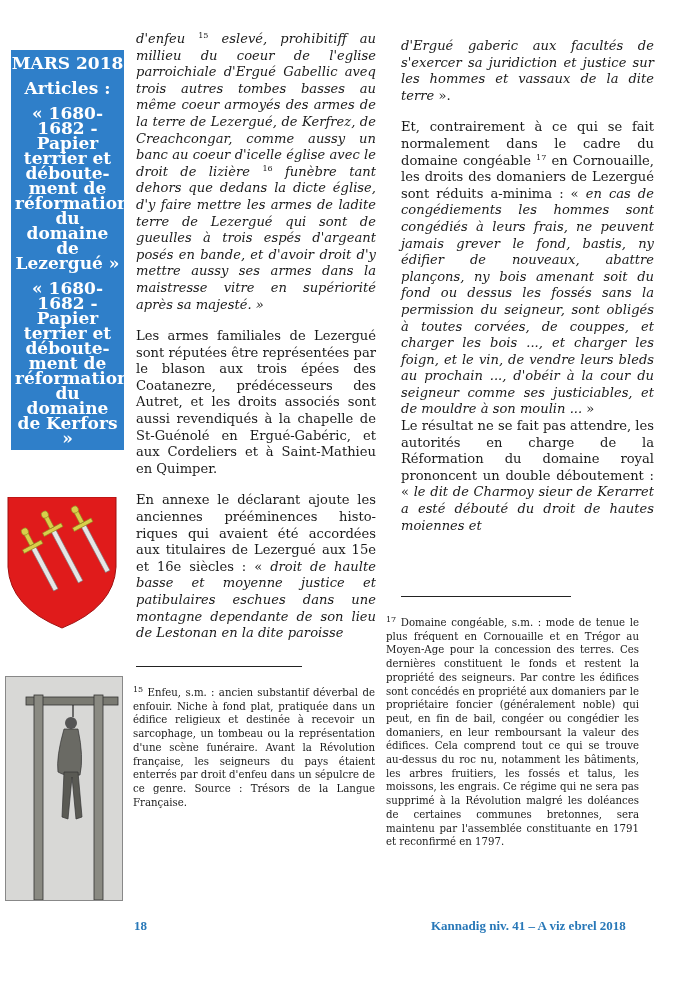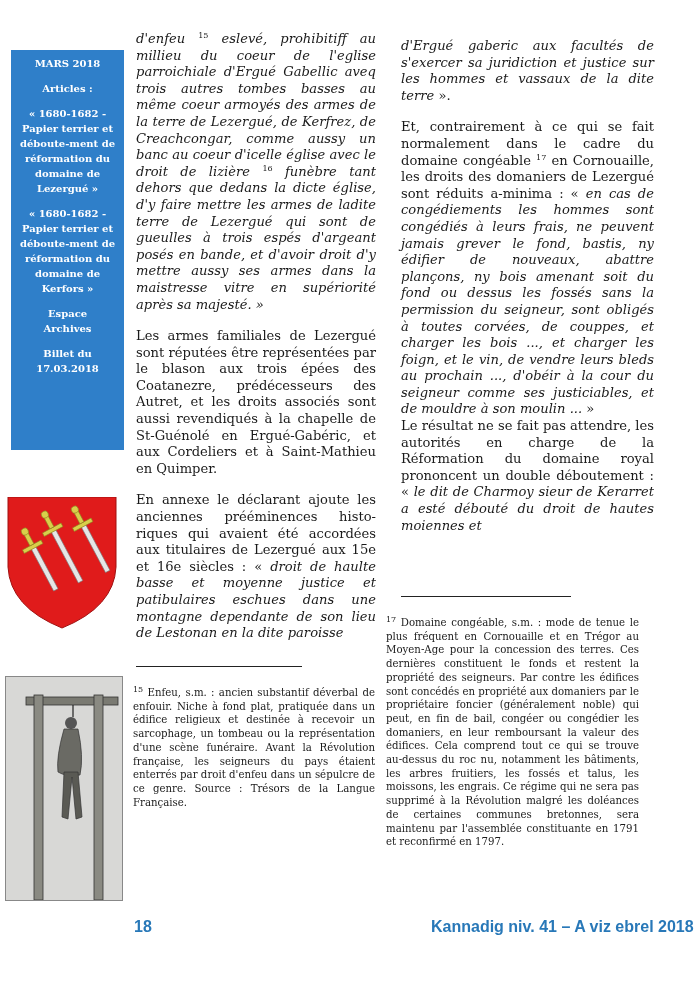--- a/index.html
+++ b/index.html
@@ -1,36 +1,36 @@
 <!DOCTYPE html>
 <html><head>
 <meta charset="utf-8">
 <style>
   html, body { margin: 0; padding: 0; background: #ffffff; }
   body { width: 700px; height: 991px; position: relative; overflow: hidden;
          font-family: "DejaVu Serif", serif; color: #1a1a1a; }
 
   .sidebar-box { position: absolute; left: 11px; top: 50px; width: 113px; height: 400px;
     background: #2f7fc9; color: #fff; text-align: center; font-weight: bold;
-    font-size: 10px; line-height: 15px; box-sizing: border-box; padding-top: 6px; }
+    font-size: 17px; line-height: 15px; box-sizing: border-box; padding-top: 6px; }
   .sidebar-box p { margin: 0 0 10px 0; }
 
   .col { position: absolute; font-size: 13.1px; line-height: 16.6px; text-align: justify; }
   .col p { margin: 0; }
   .col-mid { left: 136px; top: 31px; width: 240px; }
   .col-right { left: 401px; top: 38px; width: 253px; }
   .it { font-style: italic; }
   sup { font-size: 8px; vertical-align: super; line-height: 0; font-style: normal; }
 
   .rule { position: absolute; height: 1px; background: #222; }
   .fn { position: absolute; font-size: 10.2px; line-height: 13.7px; text-align: justify; }
   .fn p { margin: 0; }
 
-  .footer { position: absolute; color: #2878b8; font-weight: bold; font-size: 16px;
-    font-family: Liberation Sans, sans-serif; }
+  .footer { position: absolute; color: #2878b8; font-weight: bold; font-size: 13px;
+    font-family: Liberation Serif, serif; }
 
   .img-box { position: absolute; }
 </style>
 </head>
 <body>
 
 <div class="sidebar-box">
   <p>MARS 2018</p>
   <p>Articles :</p>
   <p style="padding:0 4px;">« 1680-1682 - Papier terrier et déboute-ment de réformation du domaine de Lezergué »</p>

